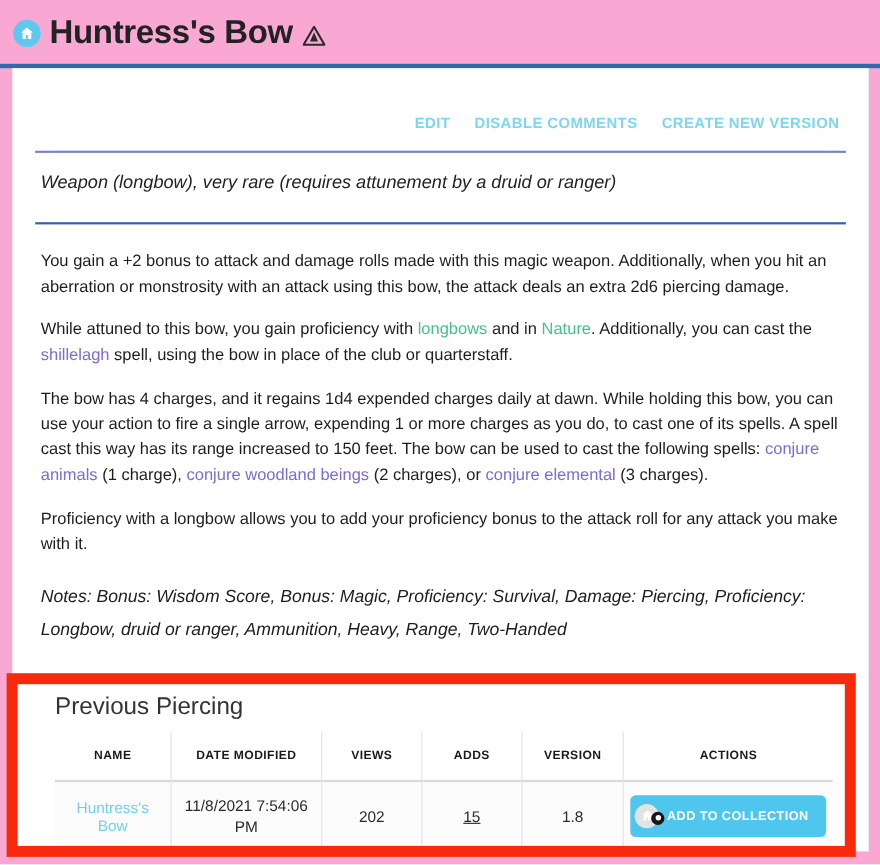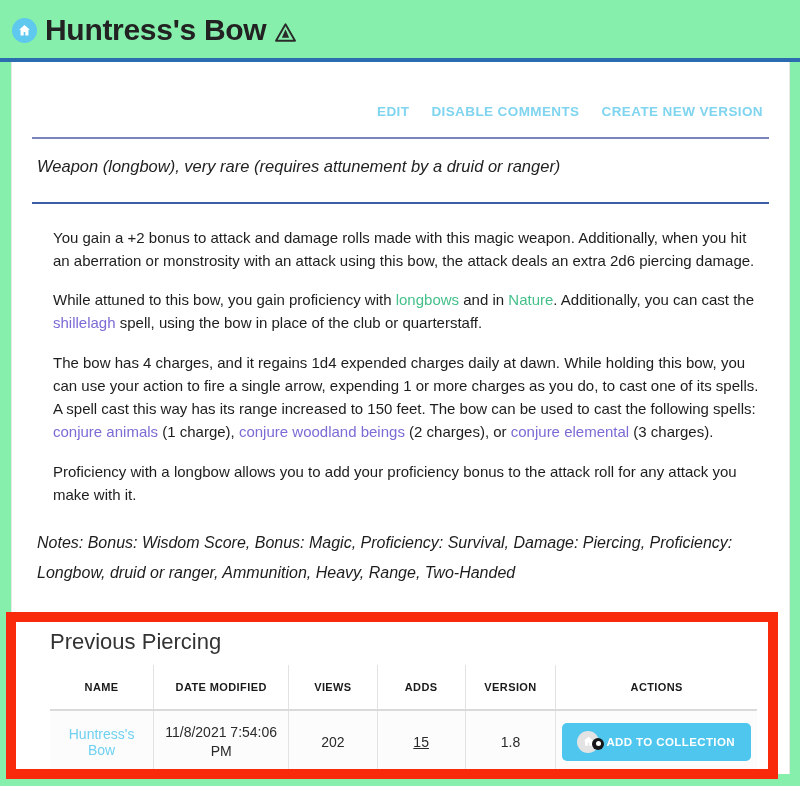--- a/index.html
+++ b/index.html
@@ -8,21 +8,21 @@
     margin: 0; padding: 0;
     width: 800px; height: 786px;
     background: #ffffff;
     font-family: "Liberation Sans", sans-serif;
     overflow: hidden;
   }
   #page {
     position: relative;
     width: 800px;
     height: 786px;
-    background: #86efac;
+    background: #f9a8d4;
   }
 
   
   .page-header {
     display: flex;
     align-items: center;
     padding: 10px 0 8px 12px;
     height: 58px;
   }
   .home-badge {
@@ -100,21 +100,21 @@
     font-size: 16.5px;
     color: #222;
     padding: 18px 0 16px 5px;
   }
 
   .body-text {
     font-size: 15px;
     line-height: 1.55;
     color: #1d1d1d;
     padding: 0 2px 0 5px;
-    margin: 16px 0 0 16px;
+    margin: 16px 0 0 0;
   }
   .body-text:first-of-type { margin-top: 22px; }
 
   a.link-green {
     color: #45c08a;
     text-decoration: none;
     cursor: pointer;
   }
   a.link-purple {
     color: #7b6bd4;
@@ -196,21 +196,21 @@
   }
   .date-cell { line-height: 1.35; }
 
   .collect-btn {
     display: inline-flex;
     align-items: center;
     gap: 7px;
     background: #4ec6ee;
     border: none;
     border-radius: 5px;
-    padding: 8px 16px 8px 15px;
+    padding: 8px 16px 8px 4px;
     color: #ffffff;
     font-size: 11.5px;
     font-weight: bold;
     letter-spacing: 0.4px;
     cursor: pointer;
     white-space: nowrap;
     font-family: "Liberation Sans", sans-serif;
   }
   .collect-icon {
     position: relative;

